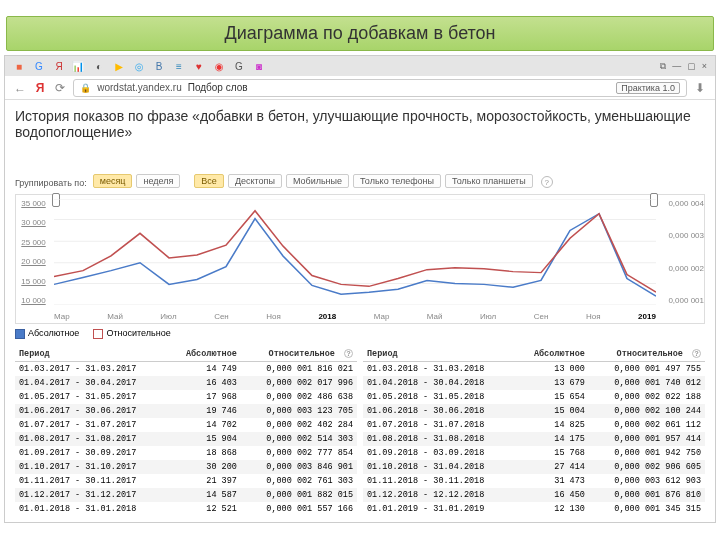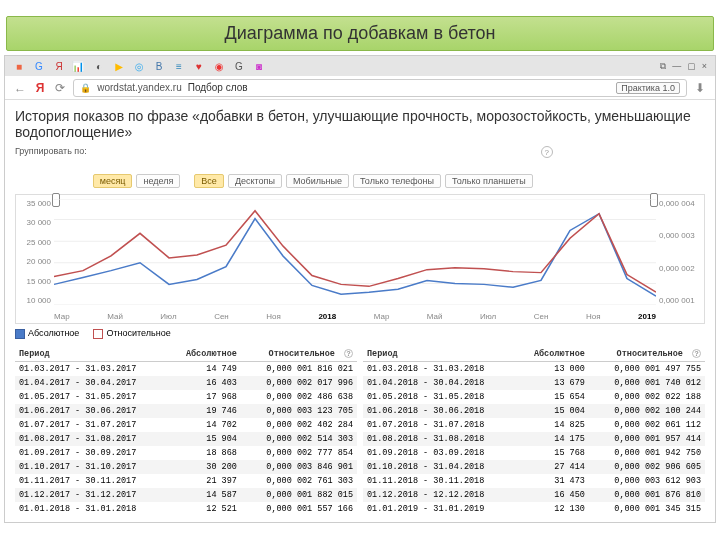--- a/index.html
+++ b/index.html
@@ -9,30 +9,30 @@
   .tab-bar { height: 20px; background: #e5e5e5; display: flex; align-items: center; gap: 8px; padding: 0 8px; font-size: 9px; color: #555; }
   .tab-bar .ico { width: 12px; height: 12px; display: inline-flex; align-items: center; justify-content: center; font-size: 10px; }
   .nav-bar { height: 24px; display: flex; align-items: center; gap: 6px; padding: 0 8px; border-bottom: 1px solid #ddd; }
   .nav-bar .nav-btn { width: 14px; height: 14px; color: #888; font-size: 12px; display: flex; align-items: center; justify-content: center; }
   .url-box { flex: 1; border: 1px solid #ccc; border-radius: 3px; height: 18px; display: flex; align-items: center; padding: 0 6px; font-size: 10px; color: #555; gap: 6px; }
   .url-box .lock { color: #999; font-size: 9px; }
   .url-box .title { color: #333; }
   .badge { border: 1px solid #aaa; background: #fafafa; padding: 0 4px; font-size: 9px; border-radius: 2px; }
   .content { padding: 6px 10px; }
   .query-text { font-size: 14px; color: #333; margin: 2px 0 6px; }
-  .ctrl-row { display: flex; align-items: flex-start; gap: 4px; font-size: 9px; margin-bottom: 6px; }
+  .ctrl-row { display: flex; align-items: flex-end; gap: 4px; font-size: 9px; margin-bottom: 6px; }
   .ctrl-label { color: #555; margin-right: 2px; }
   .pill { border: 1px solid #ccc; padding: 1px 6px; border-radius: 2px; color: #555; background: #fdfdfd; margin-top: 28px; }
   .pill.active { background: #ffe9a8; border-color: #e6c96f; color: #7a5b00; }
   .info-ico { color: #999; width: 12px; height: 12px; border: 1px solid #bbb; border-radius: 50%; display: inline-flex; align-items: center; justify-content: center; font-size: 8px; margin-left: 4px; }
   .chart-wrap { border: 1px solid #ddd; height: 130px; position: relative; padding: 4px 48px 18px 38px; }
   .chart-grid { position: absolute; left: 38px; right: 48px; top: 4px; bottom: 18px; }
   .y-left, .y-right { position: absolute; top: 4px; bottom: 18px; width: 38px; display: flex; flex-direction: column; justify-content: space-between; font-size: 8px; color: #888; }
-  .y-left { left: 0; text-align: right; padding-right: 3px; }
-  .y-right { right: 0; text-align: left; padding-left: 3px; width: 48px; gap: 16px; }
+  .y-left { left: 0; text-align: center; padding-right: 3px; text-decoration: underline; }
+  .y-right { right: 0; text-align: right; padding-left: 3px; width: 48px; gap: 16px; }
   .x-axis { position: absolute; left: 38px; right: 48px; bottom: 2px; display: flex; justify-content: space-between; font-size: 8px; color: #888; }
   .x-axis .yr { color: #000; font-weight: bold; }
   svg.chart { width: 100%; height: 100%; display: block; }
   .legend { display: flex; align-items: center; gap: 14px; font-size: 9px; margin: 4px 0 8px; }
   .legend .sw { width: 10px; height: 10px; display: inline-block; margin-right: 3px; vertical-align: middle; border: 1px solid; }
   .sw.blue { background: #4a7bc8; border-color: #3a5fa0; }
   .sw.red { background: #fff; border-color: #c05050; }
   .tables { display: flex; gap: 6px; font-family: Liberation Mono, monospace; }
   .tbl { flex: 1; border-collapse: collapse; font-size: 8.5px; }
   .tbl th, .tbl td { padding: 2px 4px; text-align: left; }

